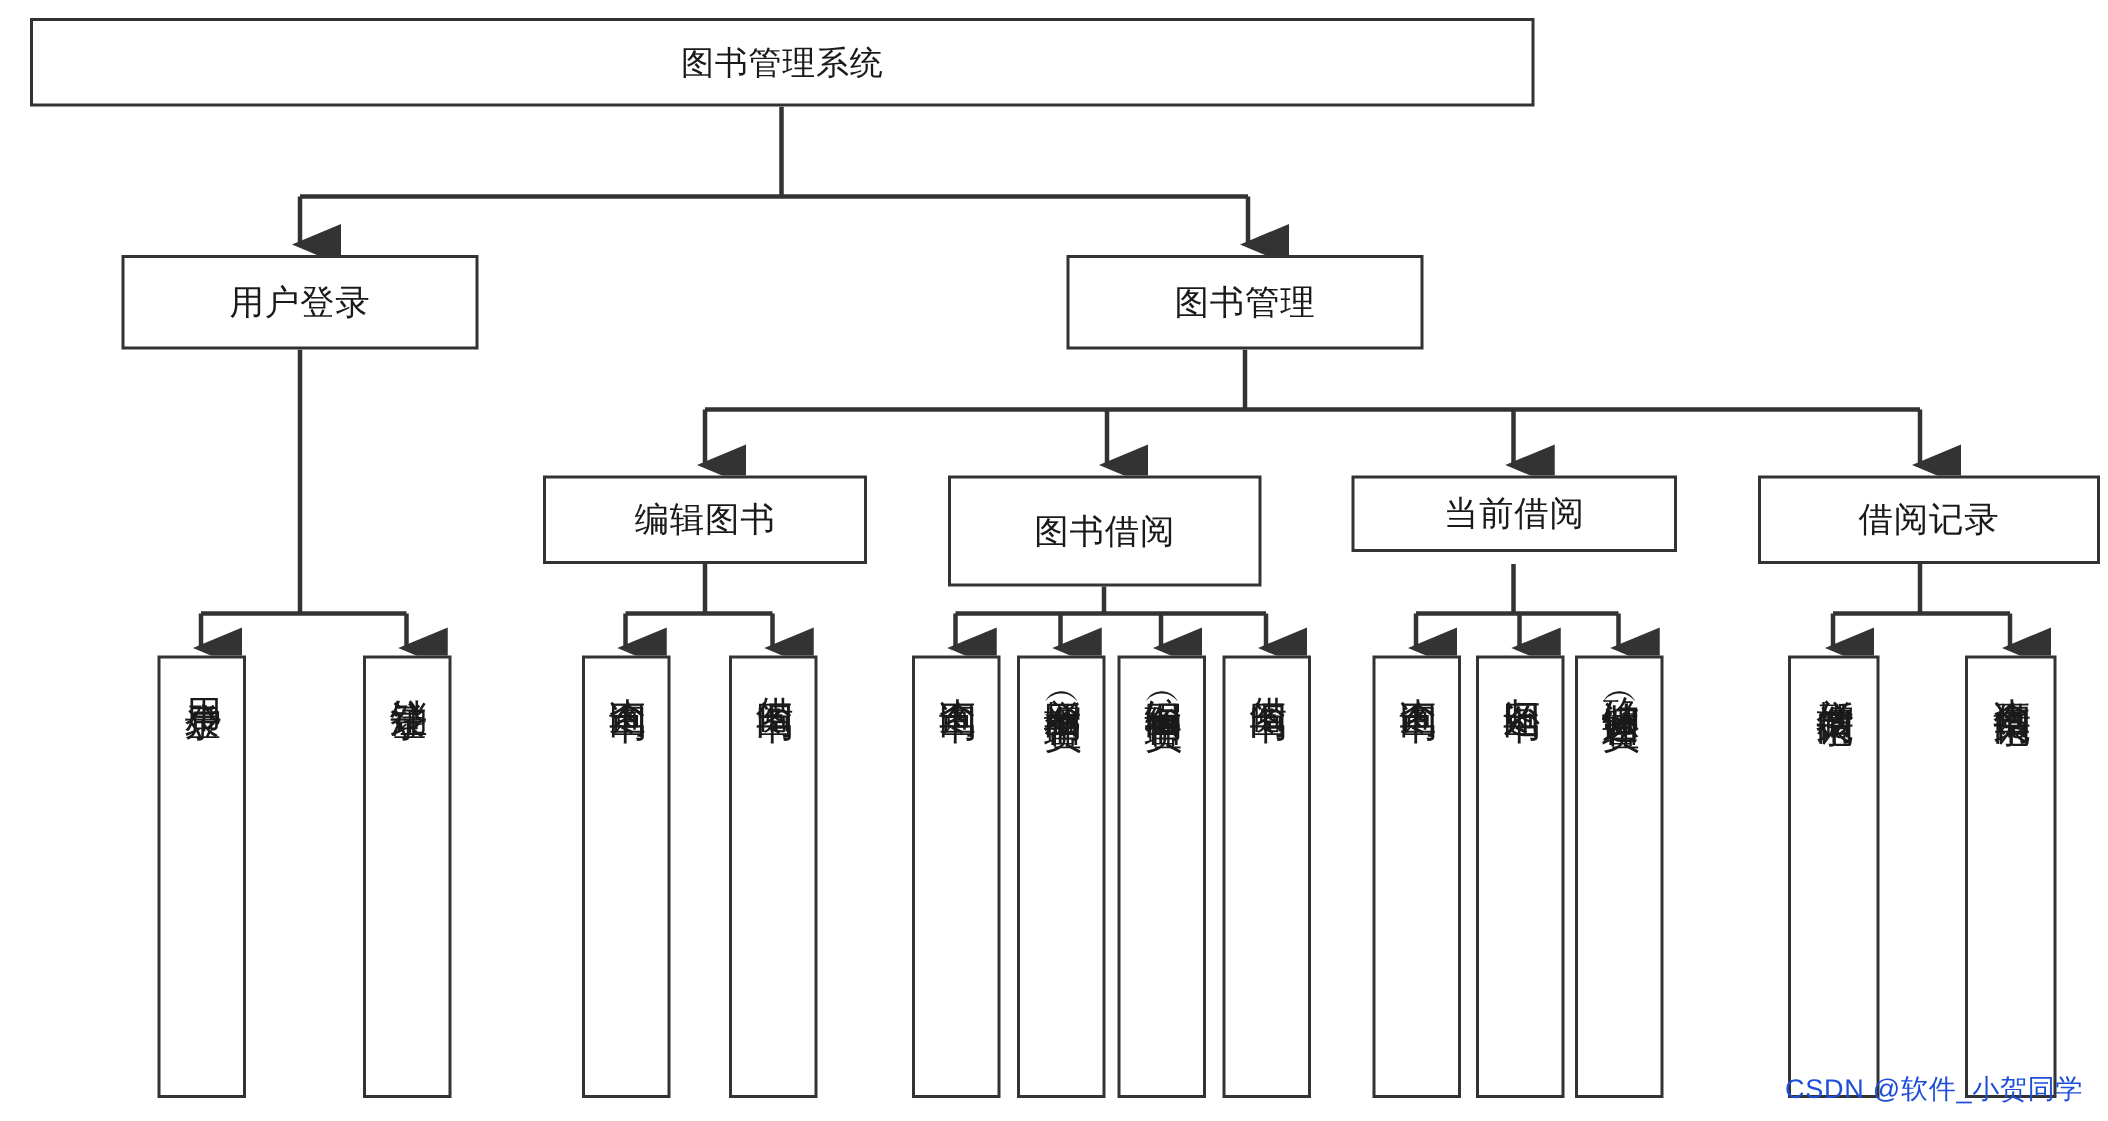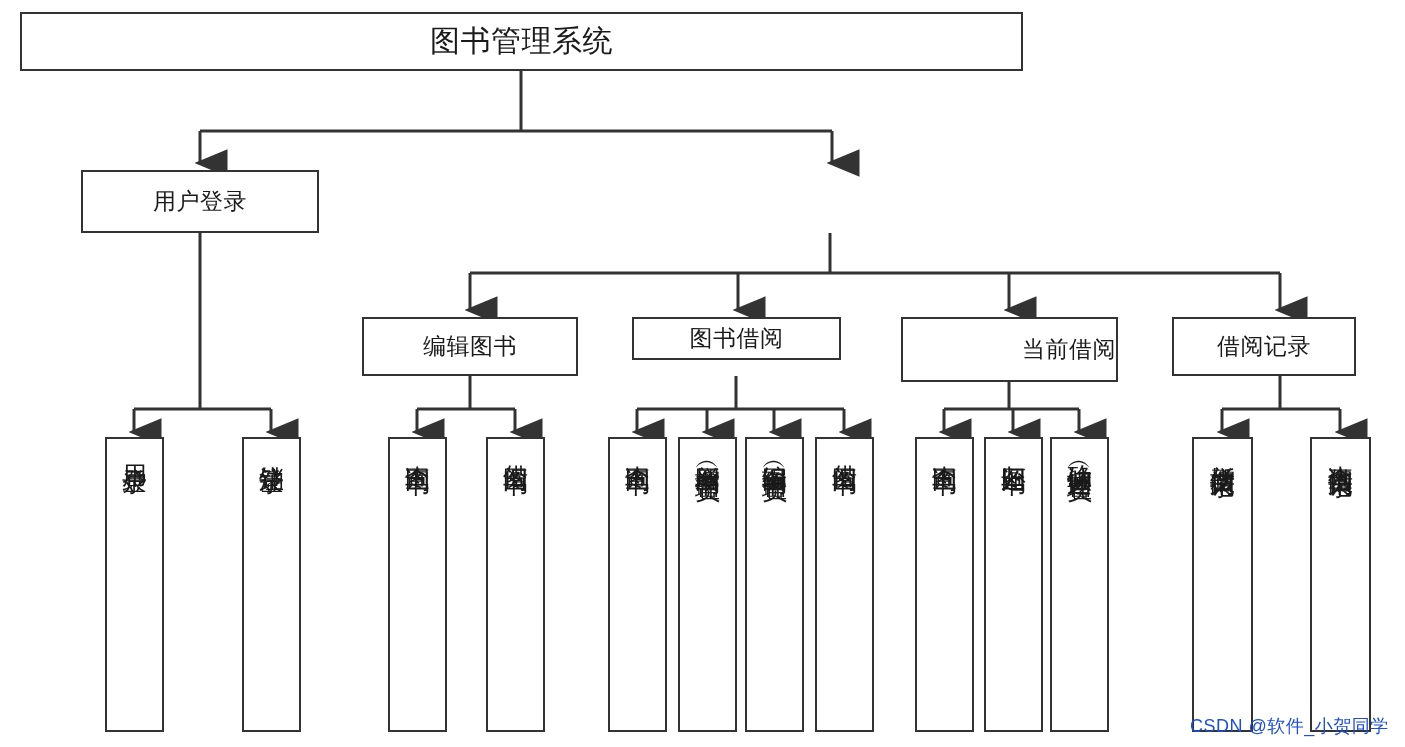--- a/index.html
+++ b/index.html
@@ -49,21 +49,21 @@
     padding-top: 6px;
   }
   .node.vert .lbl {
     writing-mode: vertical-rl;
     text-orientation: upright;
     font-size: 25px;
     letter-spacing: 2px;
     line-height: 1;
   }
   .node.root .lbl {
-    font-size: 30px;
+    font-size: 22px;
   }
   #watermark {
     position: absolute;
     left: 1190px;
     top: 714px;
     font-size: 18px;
     color: #1d4ed8;
     z-index: 6;
     white-space: nowrap;
     letter-spacing: 0.5px;
@@ -125,31 +125,34 @@
     </g>
   </svg>
 
   <div class="node horiz root" style="left:20px; top:12px; width:1003px; height:59px;">
     <span class="lbl">图书管理系统</span>
   </div>
 
   <div class="node horiz" style="left:81px; top:170px; width:238px; height:63px;">
     <span class="lbl">用户登录</span>
   </div>
+  <div class="node horiz" style="left:711px; top:170px; width:238px; height:63px;">
+    <span class="lbl">图书管理</span>
+  </div>
 
   <div class="node horiz" style="left:362px; top:317px; width:216px; height:59px;">
     <span class="lbl">编辑图书</span>
   </div>
-  <div class="node horiz" style="left:632px; top:317px; width:209px; height:43px;">
+  <div class="node horiz" style="left:632px; top:317px; width:209px; height:74px;">
     <span class="lbl">图书借阅</span>
   </div>
-  <div class="node horiz" style="left:901px; top:317px; width:217px; height:65px;justify-content:flex-end;">
+  <div class="node horiz" style="left:901px; top:317px; width:217px; height:51px;">
     <span class="lbl">当前借阅</span>
   </div>
-  <div class="node horiz" style="left:1172px; top:317px; width:184px; height:59px;">
+  <div class="node horiz" style="left:1172px; top:317px; width:228px; height:59px;">
     <span class="lbl">借阅记录</span>
   </div>
 
   <div class="node vert" style="left:105px; top:437px; width:59px; height:295px;">
     <span class="lbl">用户登录</span>
   </div>
   <div class="node vert" style="left:242px; top:437px; width:59px; height:295px;">
     <span class="lbl">注销登录</span>
   </div>
 

